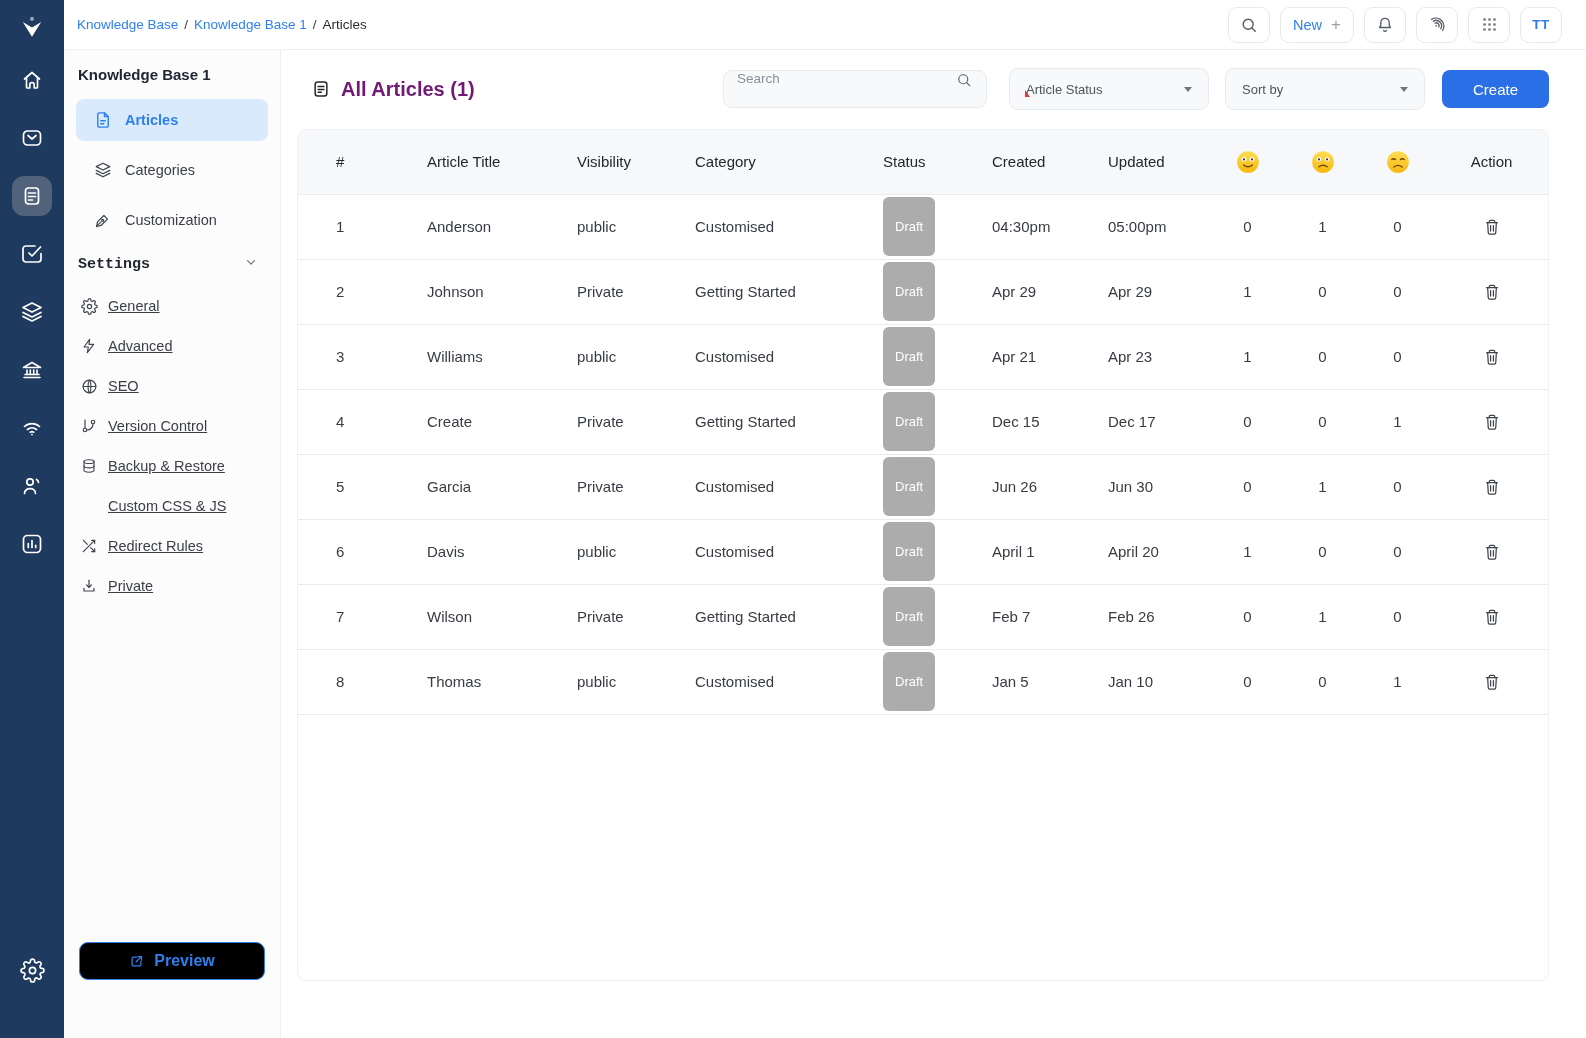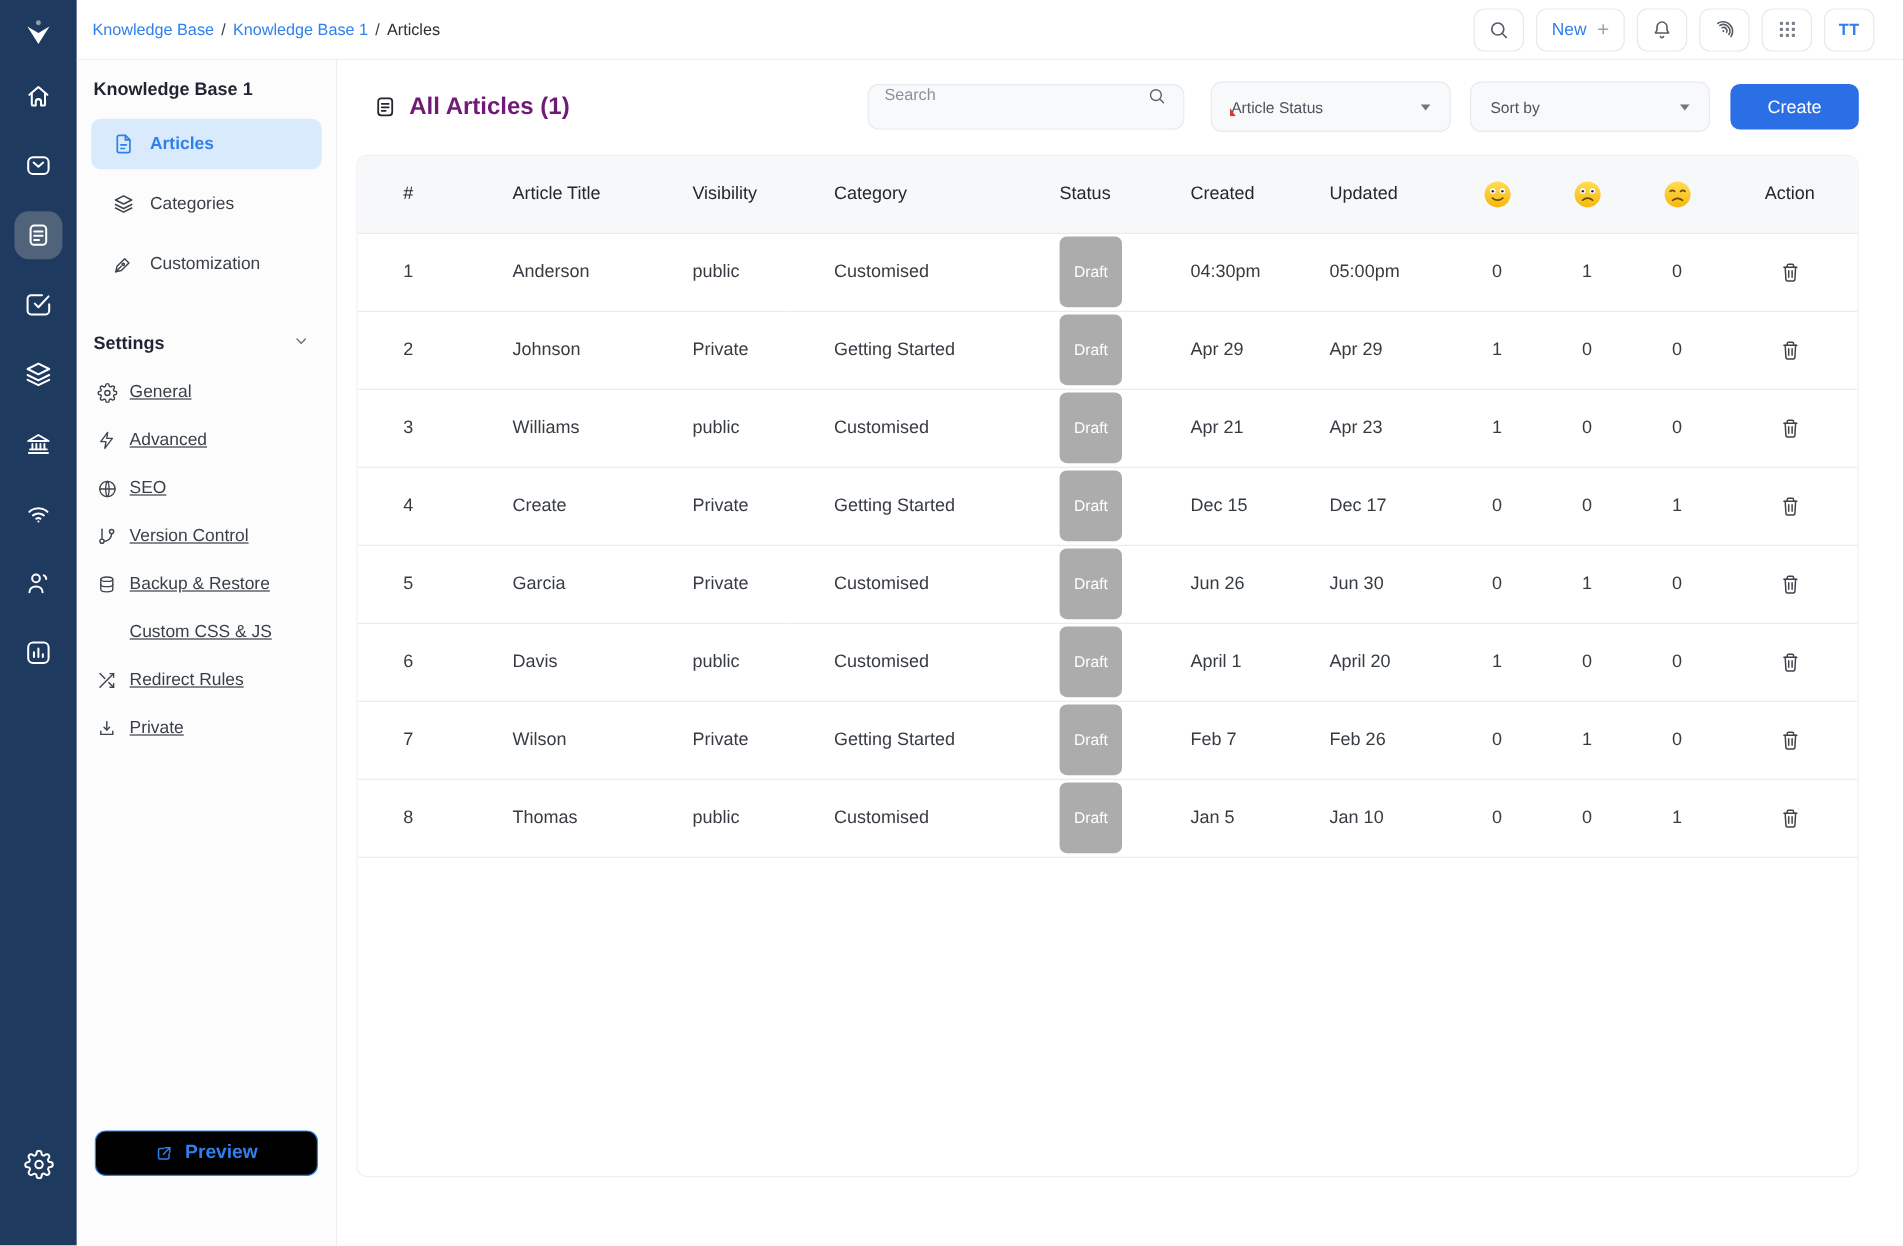--- a/index.html
+++ b/index.html
@@ -30,21 +30,21 @@
 
   .body-row { flex:1; display:flex; min-height:0; }
 
   
   .sidebar { width:217px; border-right:1px solid #EDEFF2; background:#FCFCFD; padding-top:16px; display:flex; flex-direction:column; flex-shrink:0; }
   .kb-title { font-size:15px; font-weight:700; color:#1F2430; padding:0 14px; margin-bottom:16px; }
   .nav-item { height:42px; margin:0 12px 8px 12px; border-radius:8px; display:flex; align-items:center; gap:13px; padding-left:17px; font-size:14.5px; font-weight:500; color:#3A3F47; cursor:pointer; }
   .nav-item .ic { width:19px; display:flex; align-items:center; justify-content:center; color:#3F454D; }
   .nav-item.active { background:#D9EAFC; color:#2F80ED; font-weight:700; }
   .nav-item.active .ic { color:#2F80ED; }
-  .settings-head { display:flex; align-items:center; justify-content:space-between; padding:0 22px 0 14px; margin:28px 0 12px 0; font-size:15px; font-weight:700; color:#1F2430; cursor:pointer; }
+  .settings-head { display:flex; align-items:center; justify-content:space-between; padding:0 22px 0 14px; margin:6px 0 12px 0; font-size:15px; font-weight:700; color:#1F2430; cursor:pointer;font-family:Liberation Mono, monospace; }
   .settings-head .chev { color:#6B7280; }
   .set-item { height:40px; display:flex; align-items:center; gap:10px; padding-left:16px; font-size:14.5px; color:#3A3F47; cursor:pointer;text-decoration:underline; }
   .set-item .ic { width:18px; display:flex; align-items:center; justify-content:center; color:#3F454D; }
   .preview-wrap { margin-top:auto; padding:0 15px; margin-bottom:58px; }
   .preview-btn { width:100%; height:38px; border:1.5px solid #2F80ED; border-radius:9px; background:#000000; color:#2F80ED; font-size:16px; font-weight:700; display:flex; align-items:center; justify-content:center; gap:10px; cursor:pointer; font-family:inherit; }
 
   
   .content { flex:1; padding:18px 37px 0 16px; min-width:0; }
   .content-header { display:flex; align-items:center; margin-bottom:19px; }
   .page-title { display:flex; align-items:center; gap:10px; font-size:20px; font-weight:700; color:#701a75; padding-left:14px; }

